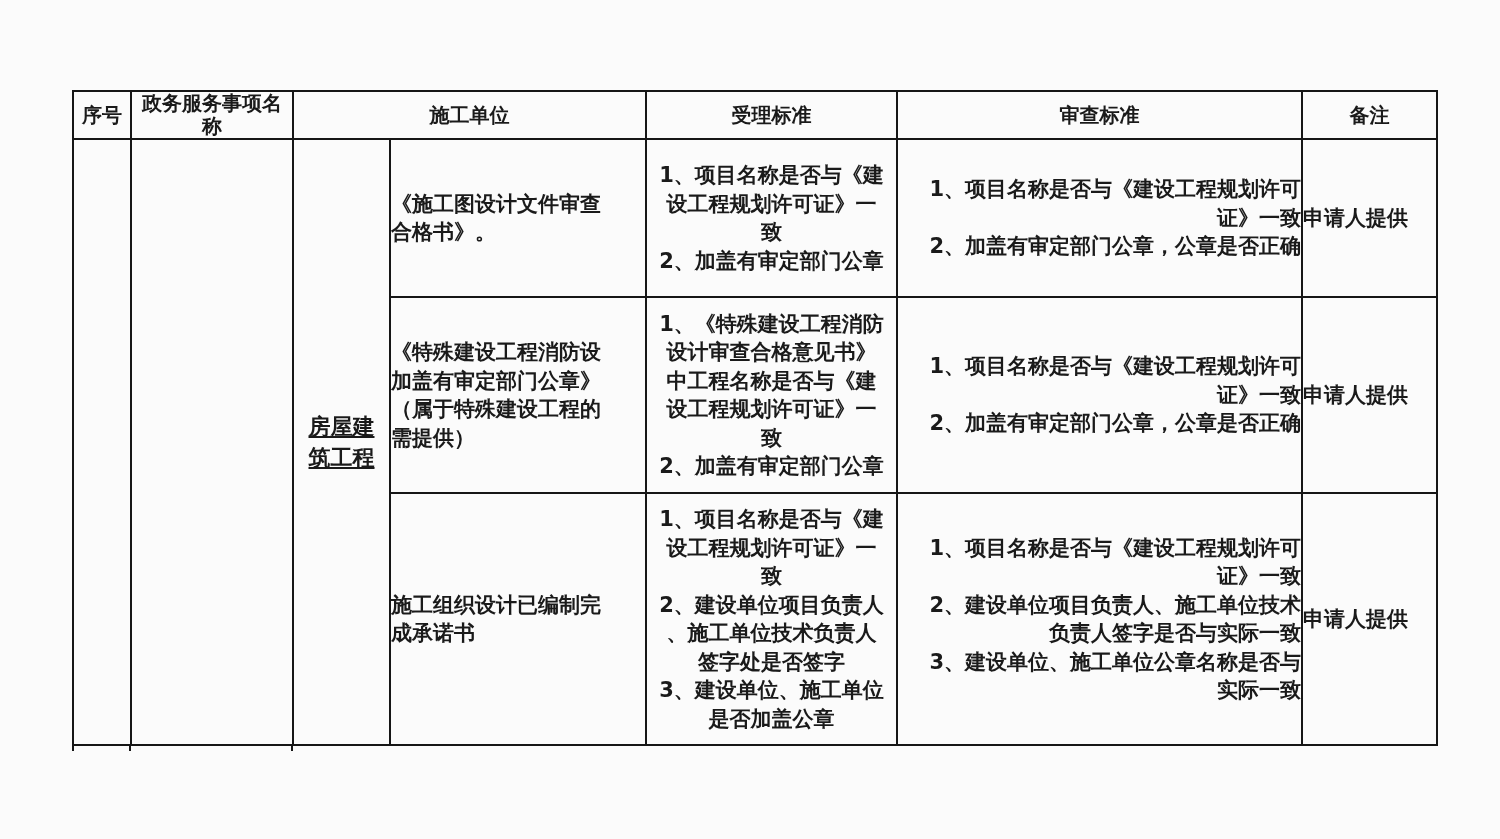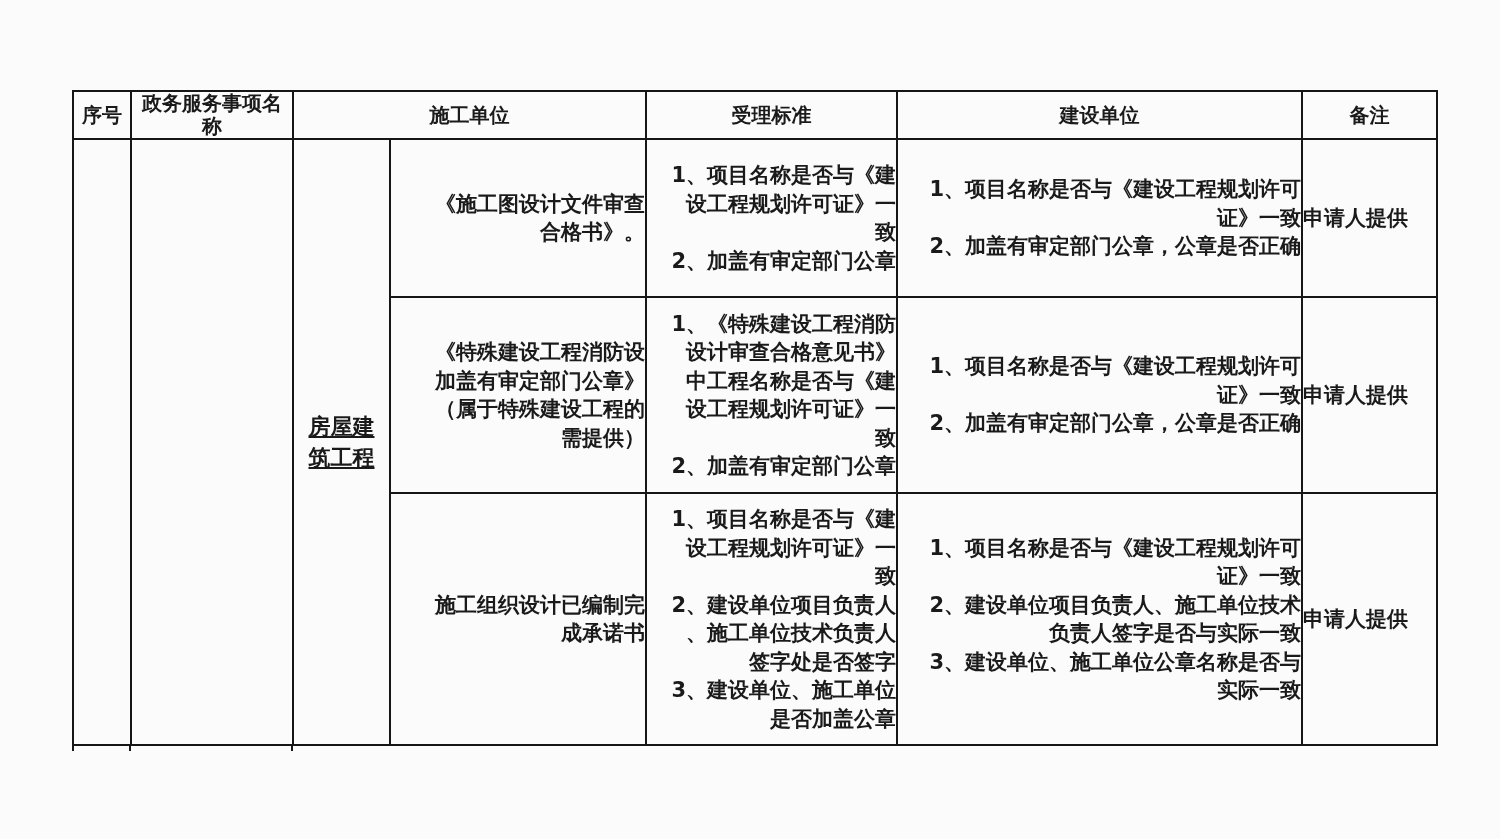--- a/index.html
+++ b/index.html
@@ -54,25 +54,25 @@
   td.c-category {
     border-bottom: none;
     vertical-align: top;
     text-align: center;
     padding-top: 201px;
     font-size: 22px;
     line-height: 31px;
     text-decoration: underline;
   }
   td.c-material {
-    text-align: right;
+    text-align: left;
     padding: 2px 2px;
   }
   td.c-accept {
-    text-align: right;
+    text-align: center;
     padding: 2px 2px 2px 3px;
   }
   td.c-review {
     text-align: right;
     padding: 2px 2px 2px 4px;
   }
   td.c-remark {
     text-align: left;
   }
   .stub {
@@ -101,21 +101,21 @@
       <col style="width:405px">
       <col style="width:135px">
     </colgroup>
     <tbody>
       <tr class="hdr">
         <th class="th-serial">序号</th>
         <th>政务服务事项名
 称</th>
         <th colspan="2">施工单位</th>
         <th>受理标准</th>
-        <th>建设单位</th>
+        <th>审查标准</th>
         <th>备注</th>
       </tr>
 
       <tr class="r1">
         <td class="c-empty" rowspan="3"></td>
         <td class="c-empty" rowspan="3"></td>
         <td class="c-category" rowspan="3">房屋建
 筑工程</td>
         <td class="c-material">《施工图设计文件审查
 合格书》。</td>

